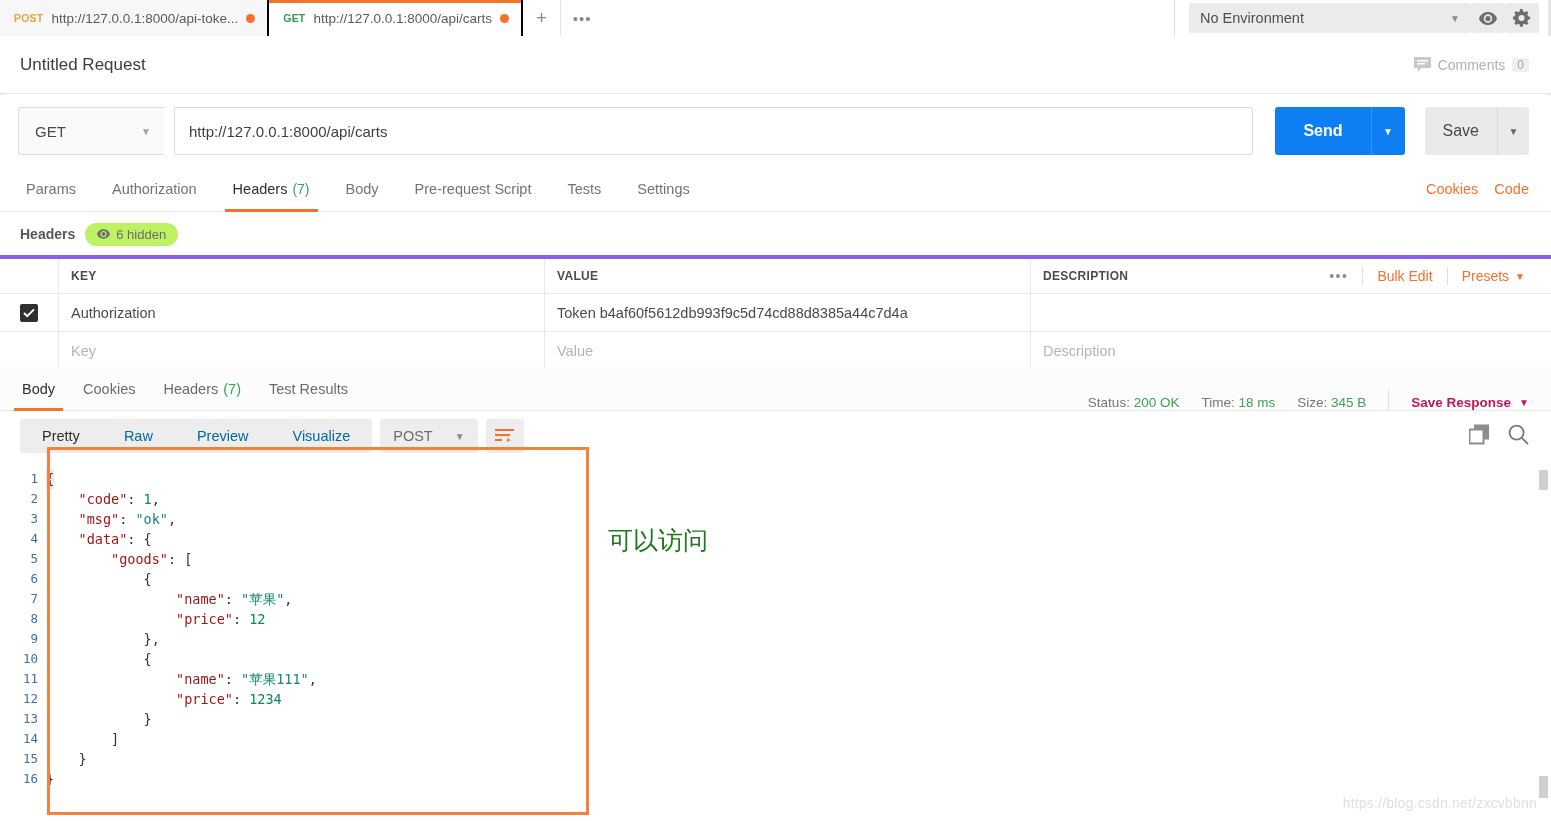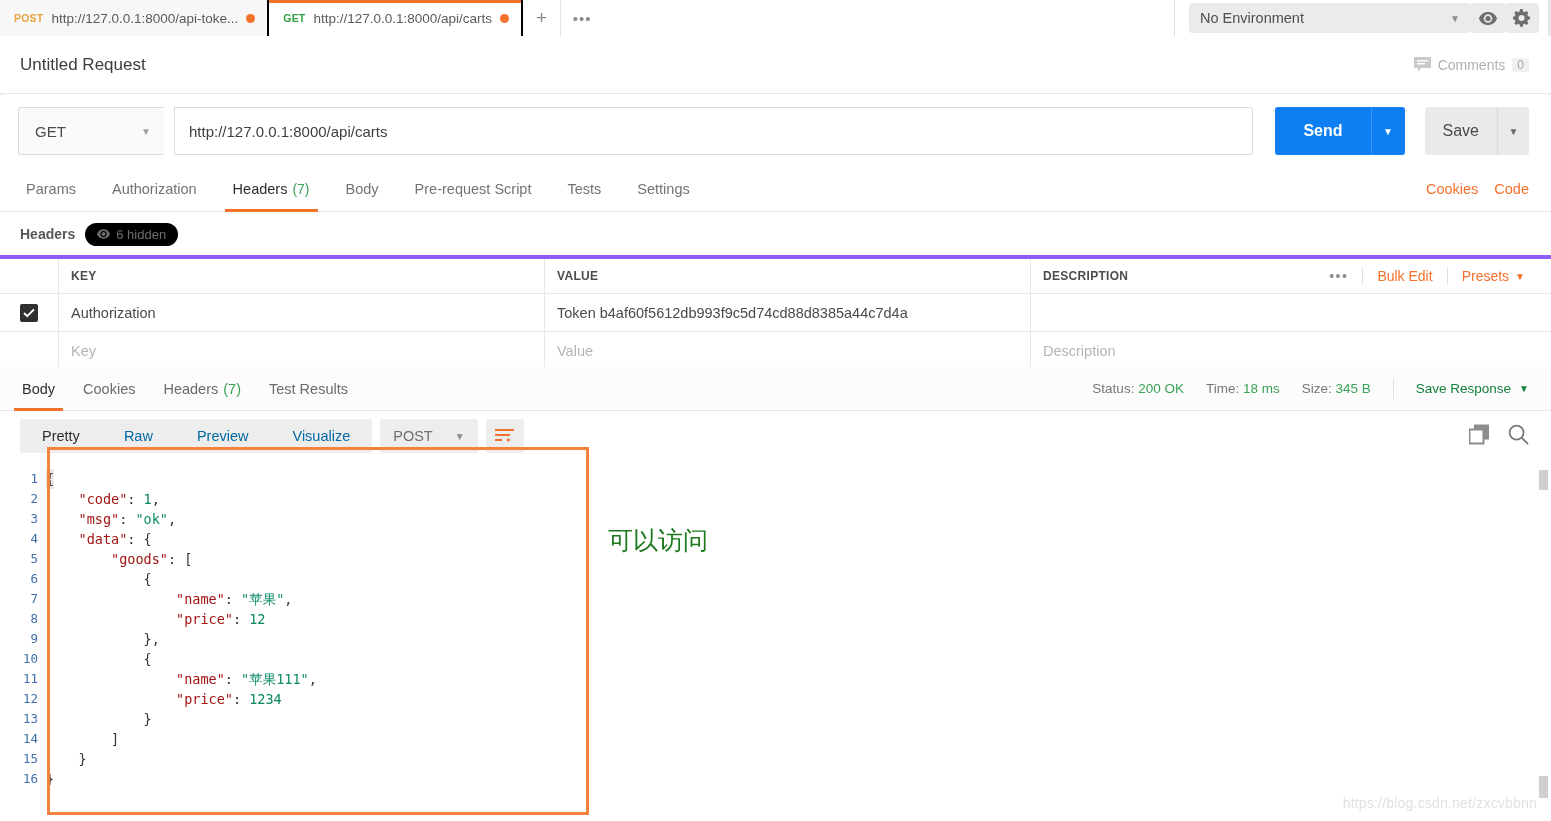--- a/index.html
+++ b/index.html
@@ -162,21 +162,21 @@
 
   
   .hdr-subbar {
     position: absolute; left: 0; top: 212px; width: 1551px; height: 44px;
     display: flex; align-items: center; gap: 10px; padding-left: 20px;
     background: #fff;
   }
   .hdr-subbar .lbl { font-size: 14px; font-weight: bold; color: #575757; }
   .hidden-pill {
     display: flex; align-items: center; gap: 6px;
-    background: #000000; border-radius: 12px; padding: 4px 12px;
+    background: #bef264; border-radius: 12px; padding: 4px 12px;
     font-size: 13px; color: #6d6d6d; cursor: pointer;
   }
 
   
   .tbl {
     position: absolute; left: 0; top: 255px; width: 1551px;
     border-top: 4px solid #8b5cf6;
     background: #fff;
   }
   .tr { display: flex; border-bottom: 1px solid #e8e8e8; }
@@ -214,26 +214,26 @@
     display: flex; align-items: center; gap: 5px;
     padding: 0 14px; font-size: 14.5px; color: #6b6b6b; cursor: pointer; position: relative;
   }
   .resp-tab.active { color: #2e2e2e; }
   .resp-tab.active::after {
     content: ""; position: absolute; left: 6px; right: 6px; bottom: -1px; height: 3px;
     background: #f4712b;
   }
   .resp-tab .num { color: #3aa357; }
   .resp-meta {
-    margin-left: auto; display: flex; align-items: center; gap: 22px; font-size: 13.5px;
+    margin-left: auto; display: flex; align-items: flex-end; gap: 22px; font-size: 13.5px;
   }
   .resp-meta .k { color: #777; }
   .resp-meta .v { color: #3aa357; }
   .resp-meta .vsep { width: 1px; height: 20px; background: #e2e2e2; }
-  .resp-meta .save-resp { color: #15803d; font-weight: normal; display: flex; align-items: center; gap: 8px; cursor: pointer; }
+  .resp-meta .save-resp { color: #be185d; font-weight: bold; display: flex; align-items: center; gap: 8px; cursor: pointer; }
 
   
   .fmt-bar {
     position: absolute; left: 0; top: 411px; width: 1551px; height: 50px;
     display: flex; align-items: center; padding: 0 22px 0 20px; gap: 8px;
     background: #fff;
   }
   .fmt-group {
     display: flex; align-items: center; height: 34px;
     background: #ededed; border-radius: 3px; overflow: hidden;

